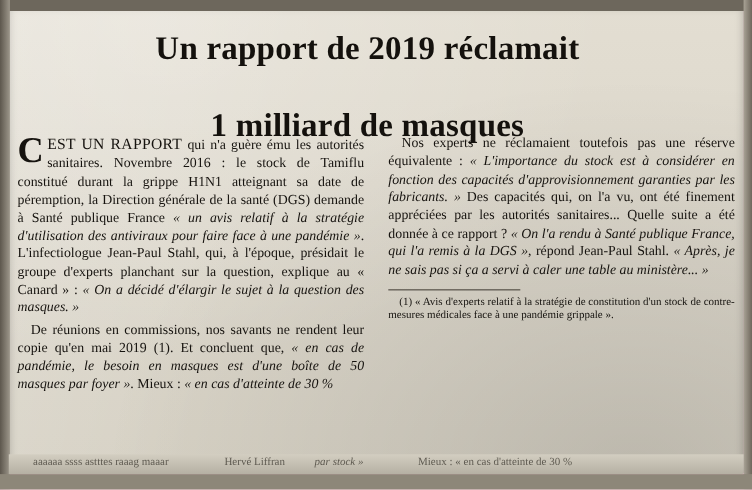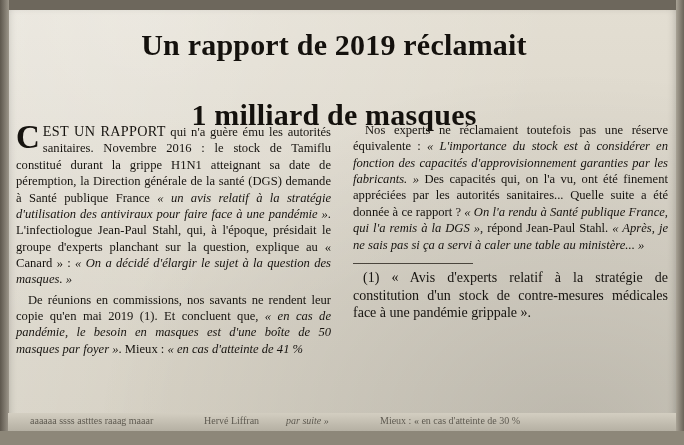--- a/index.html
+++ b/index.html
@@ -133,21 +133,21 @@
     font-family: "Liberation Serif", serif;
   }
   
   .note-rule {
     width: 120px;
     height: 1px;
     background: #4a453d;
     margin: 10px 0 5px 0;
   }
   .note {
-    font-size: 14px;
+    font-size: 10px;
     line-height: 1.26;
     text-align: justify;
     text-indent: 10px;
   }
   
   .bottom-strip {
     position: absolute;
     left: 8px;
     bottom: 14px;
     width: 668px;
@@ -185,33 +185,33 @@
   </div>
   <div class="head-rule"></div>
 
   <div class="cols">
 
     <div class="col">
       <p class="first">
         <span class="dropcap">C</span><span class="sc">EST UN RAPPORT</span><span> qui n'a guère ému les autorités sanitaires. Novembre 2016 : le stock de Tamiflu constitué durant la grippe H1N1 atteignant sa date de péremption, la Direction générale de la santé (DGS) demande à Santé publique France </span><span class="it">« un avis relatif à la stratégie d'utilisation des antiviraux pour faire face à une pandémie »</span><span>. L'infectiologue Jean-Paul Stahl, qui, à l'époque, présidait le groupe d'experts planchant sur la question, explique au « Canard » : </span><span class="it">« On a décidé d'élargir le sujet à la question des masques. »</span>
       </p>
       <p>
-        <span>De réunions en commissions, nos savants ne rendent leur copie qu'en mai 2019 (1). Et concluent que, </span><span class="it">« en cas de pandémie, le besoin en masques est d'une boîte de 50 masques par foyer »</span><span>. Mieux : </span><span class="it">« en cas d'atteinte de 41 %</span>
+        <span>De réunions en commissions, nos savants ne rendent leur copie qu'en mai 2019 (1). Et concluent que, </span><span class="it">« en cas de pandémie, le besoin en masques est d'une boîte de 50 masques par foyer »</span><span>. Mieux : </span><span class="it">« en cas d'atteinte de 30 %</span>
       </p>
     </div>
 
     <div class="col">
       <p>
         <span>Nos experts ne réclamaient toutefois pas une réserve équivalente : </span><span class="it">« L'importance du stock est à considérer en fonction des capacités d'approvisionnement garanties par les fabricants. »</span><span> Des capacités qui, on l'a vu, ont été finement appréciées par les autorités sanitaires... Quelle suite a été donnée à ce rapport ? </span><span class="it">« On l'a rendu à Santé publique France, qui l'a remis à la DGS »</span><span>, répond Jean-Paul Stahl. </span><span class="it">« Après, je ne sais pas si ça a servi à caler une table au ministère... »</span>
       </p>
       <div class="note-rule"></div>
       <div class="note">(1) « Avis d'experts relatif à la stratégie de constitution d'un stock de contre-mesures médicales face à une pandémie grippale ».</div>
     </div>
 
   </div>
 
   <div class="bottom-strip">
     <span class="bt a">aaaaaa ssss  astttes  raaag maaar</span>
     <span class="bt b">Hervé Liffran</span>
-    <span class="bt c">par suite »</span>
+    <span class="bt c">par stock »</span>
     <span class="bt d">Mieux : « en cas d'atteinte de 30 %</span>
   </div>
 </div>
 
 </body></html>

